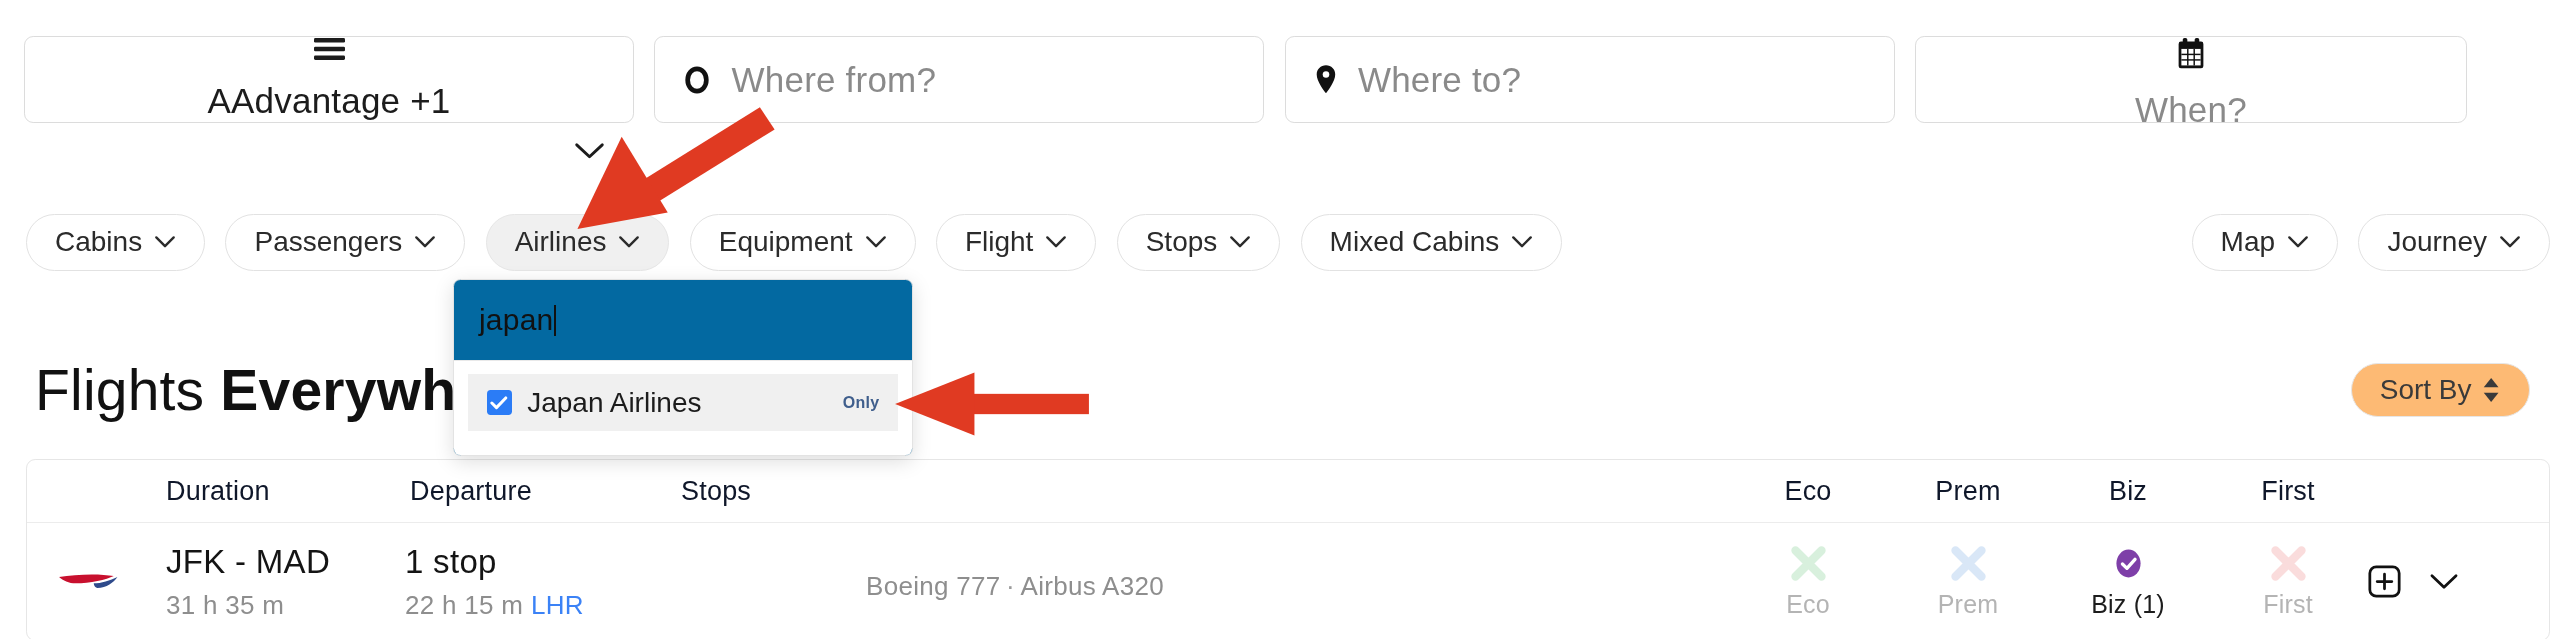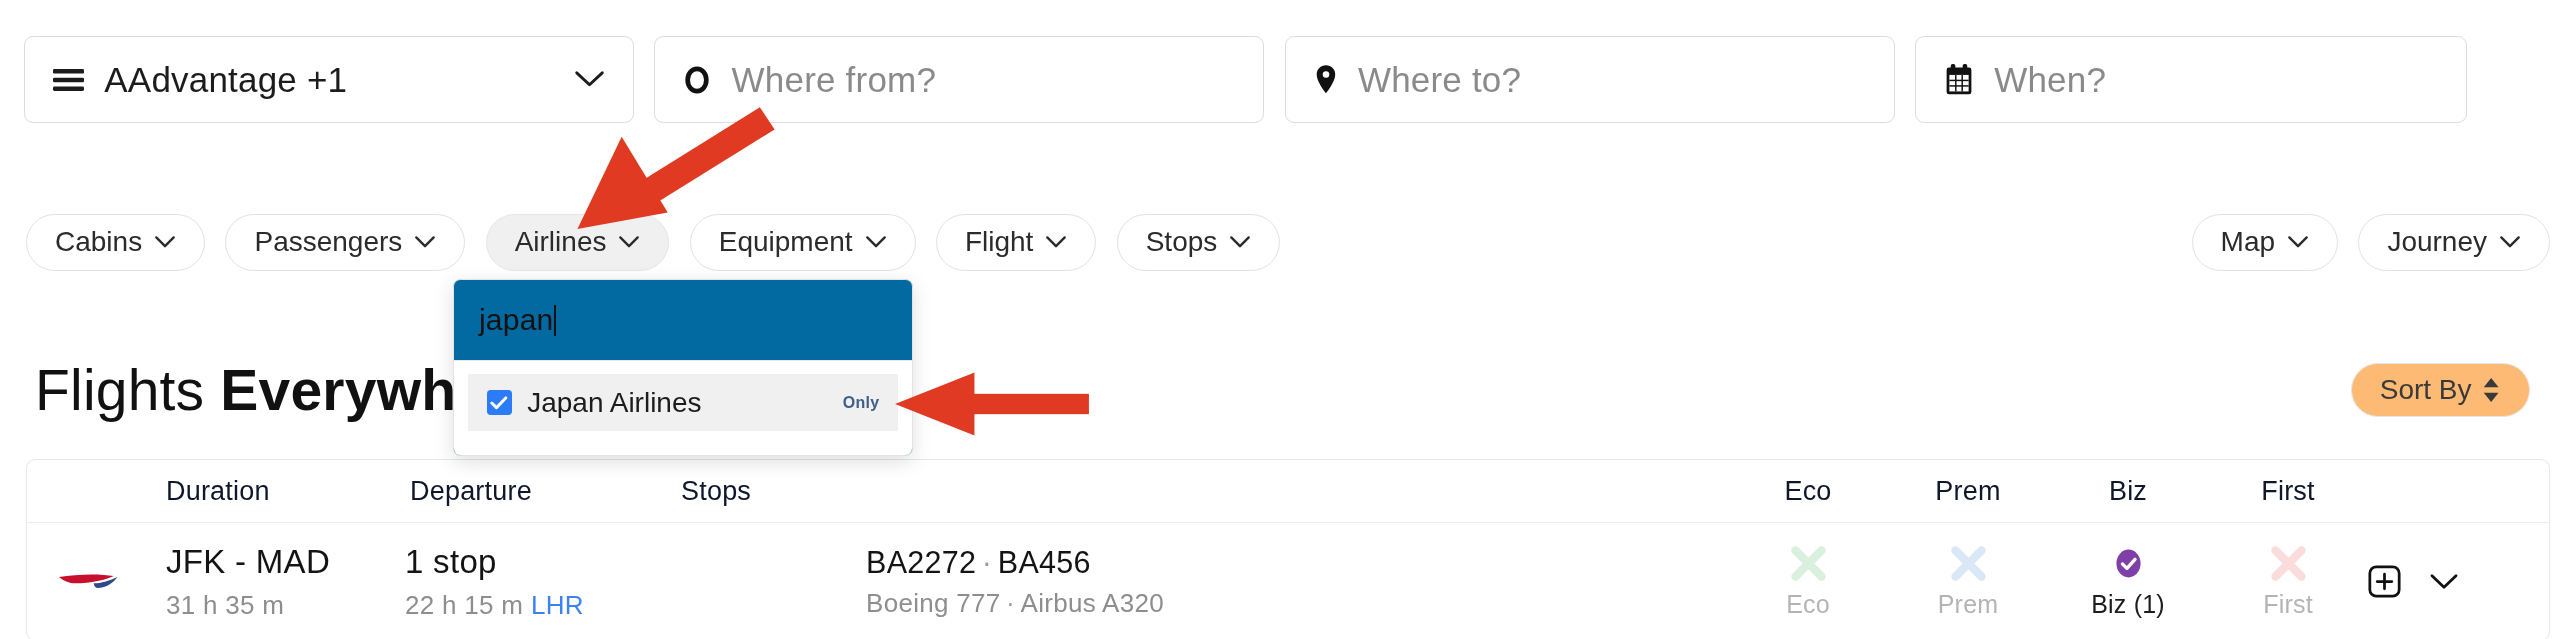--- a/index.html
+++ b/index.html
@@ -27,24 +27,24 @@
   .sfield {
     height: 87px;
     border: 1.8px solid #dcdcdc;
     border-radius: 9.2px;
     background: #fff;
     display: flex;
     align-items: center;
     padding: 0 28px;
     gap: 20.3px;
   }
-  .sfield.cabin   { width: 610px; }
+  .sfield.cabin   { width: 610px; flex-direction: column; }
   .sfield.from    { width: 610px; }
   .sfield.to      { width: 610px; }
-  .sfield.when    { width: 552px; }
+  .sfield.when    { width: 552px; flex-direction: column; }
 
   .sfield .label {
     font-size: 35px;
     letter-spacing: 0.2px;
     color: #1c1c1c;
   }
   .sfield .ph {
     font-size: 35px;
     color: #8a8a8a;
     letter-spacing: 0.2px;
@@ -333,20 +333,28 @@
 
   <div class="chip">
     <span>Stops</span>
     <span class="chev">
         <svg width="22" height="14" viewBox="0 0 24 15">
           <path d="M2.5 2.5 L12 12 L21.5 2.5" fill="none" stroke="#2b2b2b" stroke-width="2.6" stroke-linecap="round" stroke-linejoin="round"></path>
         </svg>
       </span>
   </div>
 
+  <div class="chip">
+    <span>Mixed Cabins</span>
+    <span class="chev">
+        <svg width="22" height="14" viewBox="0 0 24 15">
+          <path d="M2.5 2.5 L12 12 L21.5 2.5" fill="none" stroke="#2b2b2b" stroke-width="2.6" stroke-linecap="round" stroke-linejoin="round"></path>
+        </svg>
+      </span>
+  </div>
 
   <div class="spacer"></div>
 
   <div class="chip">
     <span>Map</span>
     <span class="chev">
         <svg width="22" height="14" viewBox="0 0 24 15">
           <path d="M2.5 2.5 L12 12 L21.5 2.5" fill="none" stroke="#2b2b2b" stroke-width="2.6" stroke-linecap="round" stroke-linejoin="round"></path>
         </svg>
       </span>
@@ -410,21 +418,20 @@
       <div class="sub">31 h 35 m</div>
     </div>
 
 
     <div class="c-stops">
       <div class="big">1 stop</div>
       <div class="sub"><span>22 h 15 m</span>&nbsp;<span class="dim">LHR</span></div>
     </div>
 
     <div class="c-flights">
-      <div class="mid"><span>BA2272</span><span class="dot">·</span><span>BA456</span></div>
       <div class="sub"><span>Boeing 777</span><span class="dot">·</span><span>Airbus A320</span></div>
     </div>
 
     <div class="c-grow"></div>
 
     <div class="c-cab">
       <div class="cabcell">
         <span class="ico">
           <svg width="41" height="39" viewBox="0 0 44 42">
               <path d="M8 7 L36 35 M36 7 L8 35" stroke="#d8f0dd" stroke-width="9" stroke-linecap="round"></path>

